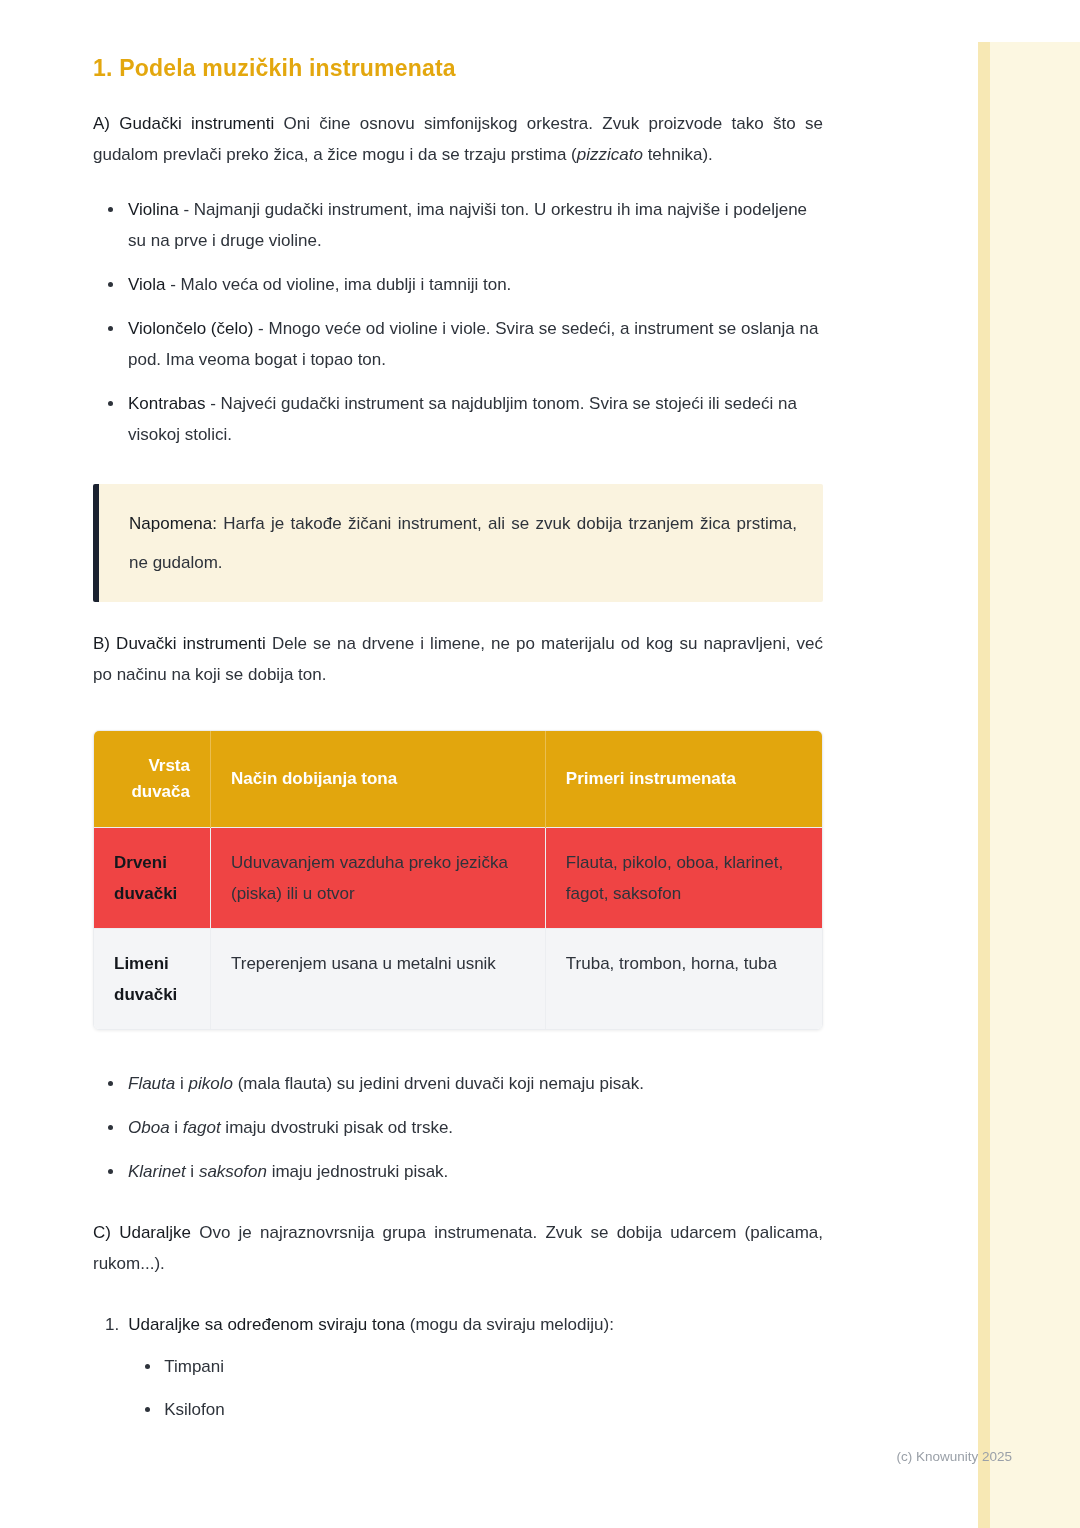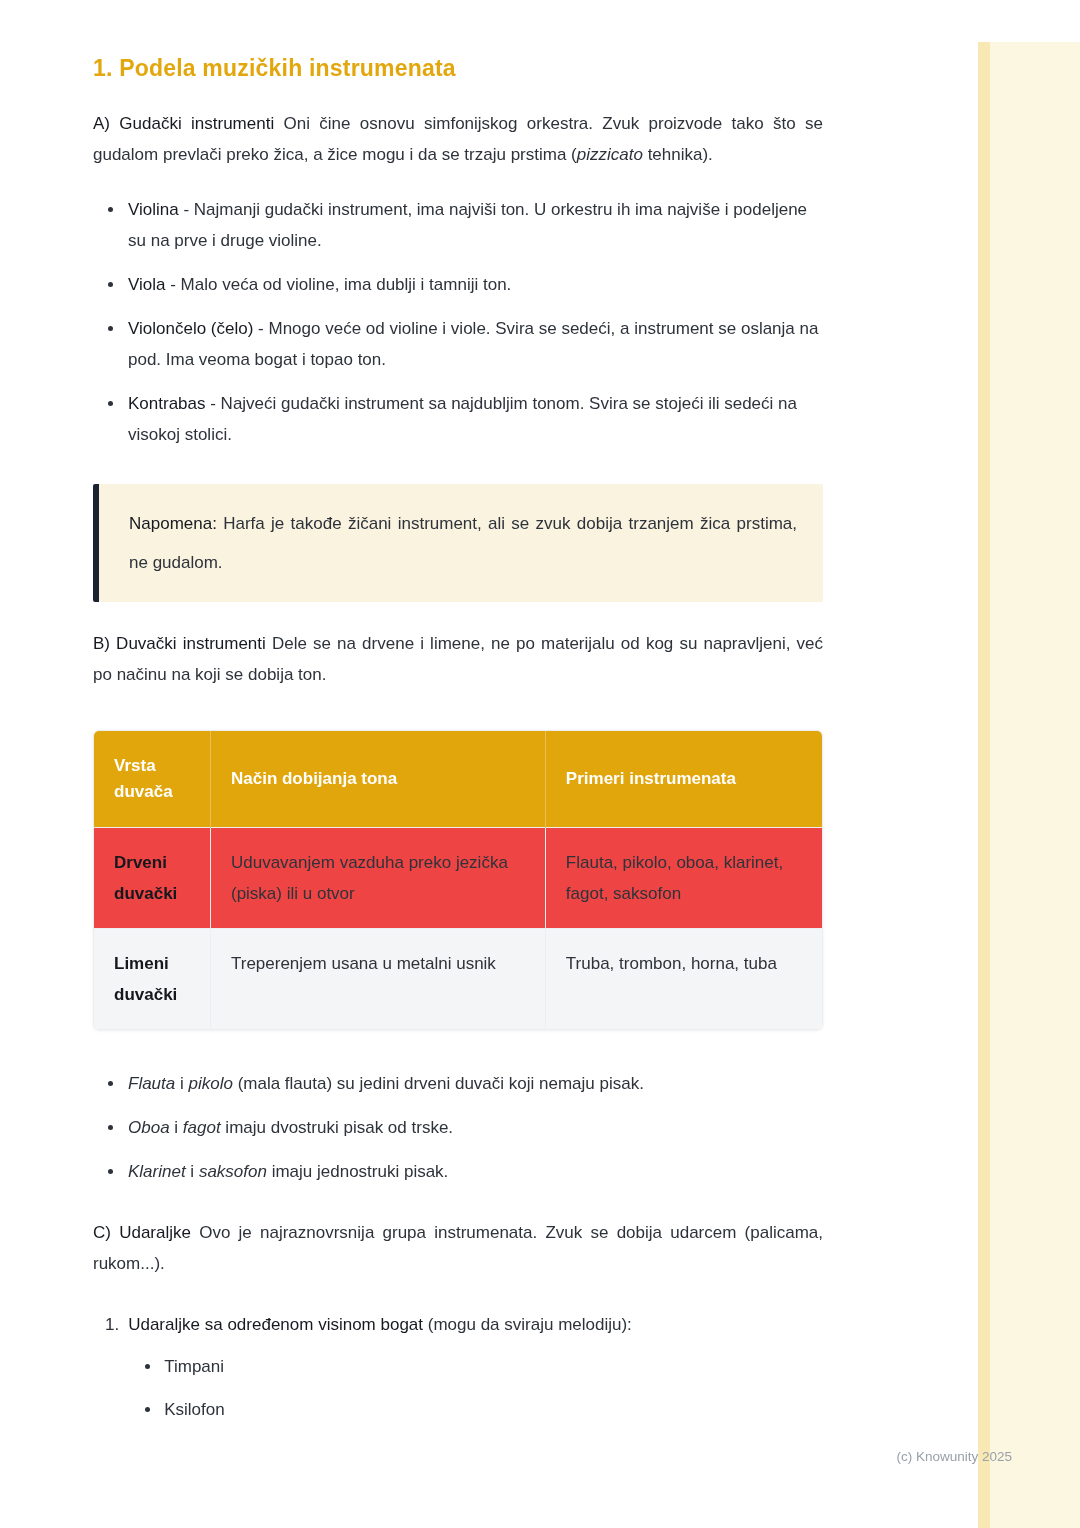--- a/index.html
+++ b/index.html
@@ -70,21 +70,21 @@
   }
   table { width: 100%; border-collapse: collapse; font-size: 17px; }
   thead th {
     background: var(--table-header, #E2A60D);
     color: #ffffff; font-weight: 700;
     text-align: left; vertical-align: middle;
     padding: 22px 20px; line-height: 26px;
     border-right: 1px solid rgba(255,255,255,0.28);
   }
   thead th:last-child { border-right: none; }
-  thead th:nth-child(1) { width: 16%; }
+  thead th:nth-child(1) { width: 16%; text-align: right; }
   thead th:nth-child(2) { width: 46%; }
   thead th:nth-child(3) { width: 38%; }
   tbody td {
     padding: 19px 20px; line-height: 31px;
     vertical-align: top;
     border-top: 1px solid #eceef1;
     border-right: 1px solid #eceef1;
     background: #ef4444;
   }
   tbody td:last-child { border-right: none; }
@@ -163,21 +163,21 @@
     <li><span style="font-style: italic;">Oboa</span><span> i </span><span style="font-style: italic;">fagot</span><span> imaju dvostruki pisak od trske.</span></li>
     <li><span style="font-style: italic;">Klarinet</span><span> i </span><span style="font-style: italic;">saksofon</span><span> imaju jednostruki pisak.</span></li>
   </ul>
 
   <p class="para" style="margin-top:30px"><span class="sp-b">C) Udaraljke</span><span> Ovo je najraznovrsnija grupa instrumenata. Zvuk se dobija udarcem (palicama, rukom...).</span></p>
 
   <ol class="numbered">
     <li>
       <span class="num">1.</span>
       <span>
-        <span><span class="sp-b">Udaraljke sa određenom visinom bogat</span><span> (mogu da sviraju melodiju):</span></span>
+        <span><span class="sp-b">Udaraljke sa određenom sviraju tona</span><span> (mogu da sviraju melodiju):</span></span>
         <ul class="sub-bullets">
           <li>Timpani</li>
           <li>Ksilofon</li>
         </ul>
       </span>
     </li>
   </ol>
 
 </main>
 

